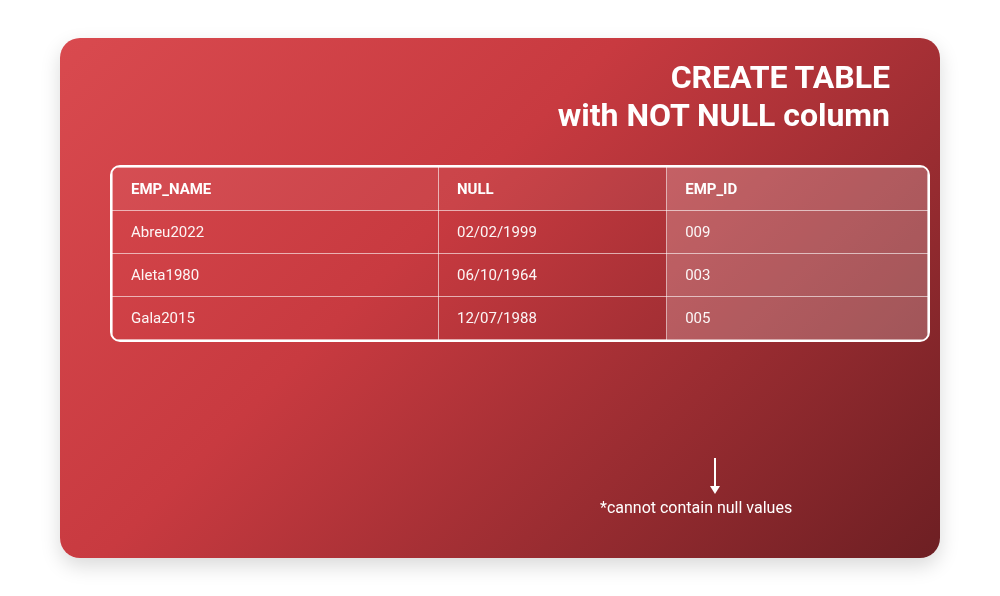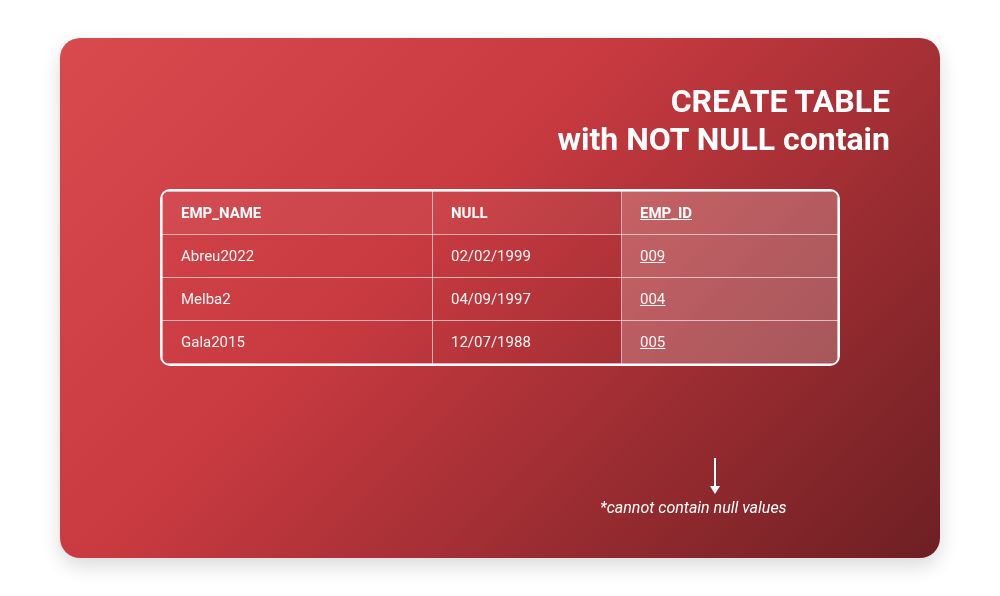--- a/index.html
+++ b/index.html
@@ -12,32 +12,32 @@
     align-items: center;
     justify-content: center;
   }
   .card {
     width: 880px;
     height: 520px;
     border-radius: 20px;
     background: linear-gradient(135deg, #d94a4f 0%, #c83a40 40%, #6d1f23 100%);
     box-shadow: 0 8px 20px rgba(0,0,0,0.15);
     position: relative;
-    padding: 44px 50px;
+    padding: 20px 50px;
     color: #fff;
   }
   .title {
     text-align: right;
     font-weight: 700;
     font-size: 32px;
     line-height: 1.2;
     margin-bottom: 30px;
   }
   .table-wrap {
-    width: 680px;
+    width: 820px;
     margin: 0 auto;
     border: 2px solid #fff;
     border-radius: 10px;
     overflow: hidden;
   }
   table {
     width: 100%;
     border-collapse: collapse;
   }
   th, td {
@@ -52,21 +52,20 @@
   }
   td {
     font-weight: 400;
     color: rgba(255,255,255,0.95);
   }
   .col-name { width: 40%; }
   .col-bday { width: 28%; }
   .col-id   { width: 32%; }
   .highlight {
     background: rgba(255,255,255,0.22);
-    text-decoration: underline;
   }
   .arrow-wrap {
     position: absolute;
     left: 650px;
     top: 420px;
     display: flex;
     flex-direction: column;
     align-items: center;
     color: #fff;
   }
@@ -78,54 +77,53 @@
   .arrow-head {
     width: 0; height: 0;
     border-left: 5px solid transparent;
     border-right: 5px solid transparent;
     border-top: 8px solid #fff;
   }
   .footnote {
     position: absolute;
     left: 540px;
     top: 460px;
-    font-style: italic;
     font-size: 16px;
     color: #fff;
   }
 </style>
 </head>
 <body>
 
 <div class="card">
 
   <div class="title">
     <span>CREATE TABLE</span><br>
-    <span>with NOT NULL contain</span>
+    <span>with NOT NULL column</span>
   </div>
 
   <div class="table-wrap">
     <table>
       <thead>
         <tr>
           <th class="col-name">EMP_NAME</th>
           <th class="col-bday">NULL</th>
           <th class="col-id highlight">EMP_ID</th>
         </tr>
       </thead>
       <tbody>
         <tr>
           <td>Abreu2022</td>
           <td>02/02/1999</td>
           <td class="highlight">009</td>
         </tr>
         <tr>
-          <td>Melba2</td>
-          <td>04/09/1997</td>
-          <td class="highlight">004</td>
+          <td>Aleta1980</td>
+          <td>06/10/1964</td>
+          <td class="highlight">003</td>
         </tr>
         <tr>
           <td>Gala2015</td>
           <td>12/07/1988</td>
           <td class="highlight">005</td>
         </tr>
       </tbody>
     </table>
   </div>
 

